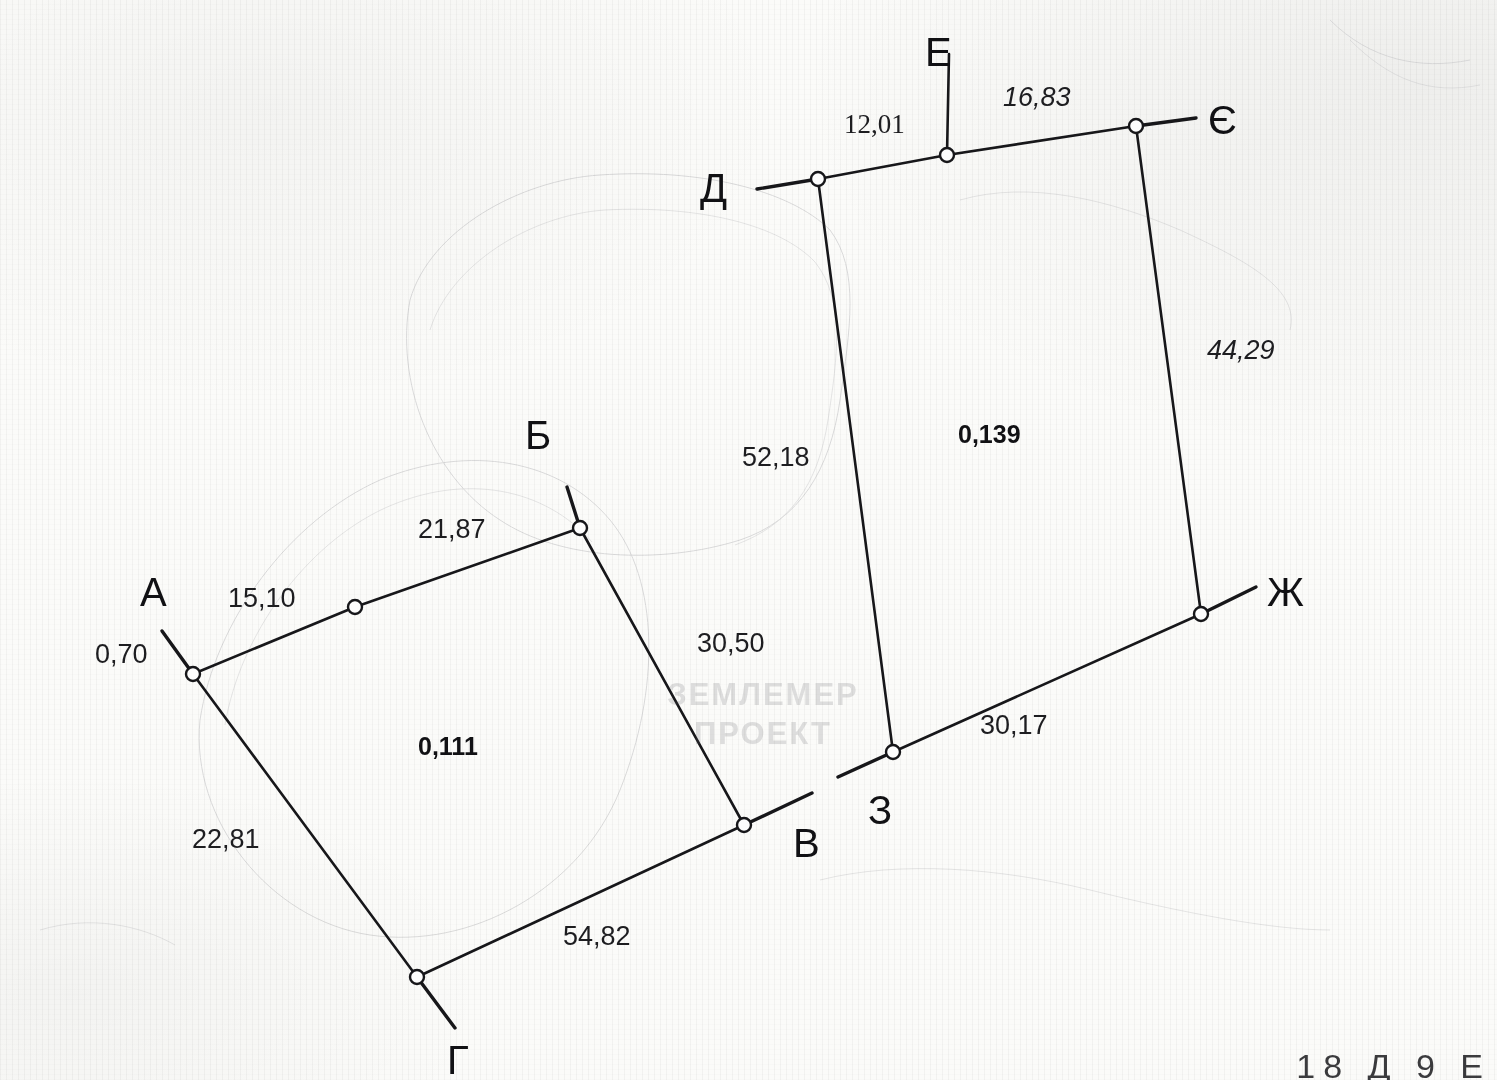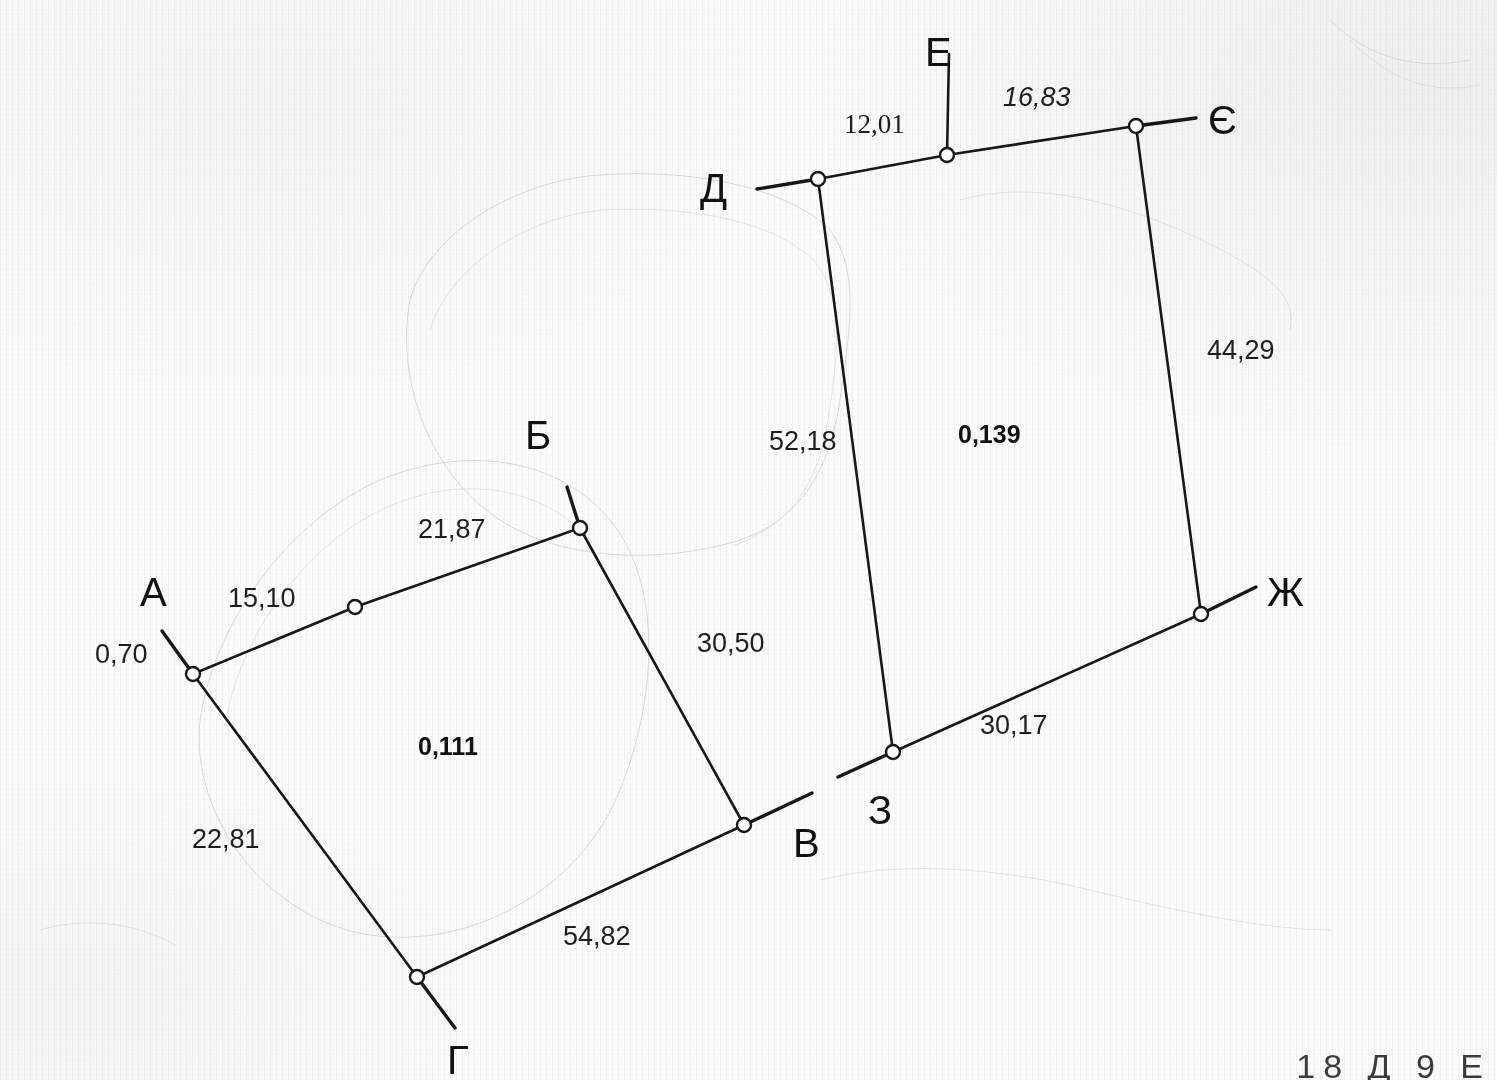--- a/index.html
+++ b/index.html
@@ -174,25 +174,29 @@
   <div class="lbl pt-label" style="left:1208px; top:100px;">Є</div>
   <div class="lbl pt-label" style="left:1267px; top:572px;">Ж</div>
   <div class="lbl pt-label" style="left:868px; top:790px;">З</div>
 
   <div class="lbl dim-label" style="left:95px;  top:641px;">0,70</div>
   <div class="lbl dim-label" style="left:228px;  top:585px;">15,10</div>
   <div class="lbl dim-label" style="left:418px;  top:516px;">21,87</div>
   <div class="lbl dim-label" style="left:697px;  top:630px;">30,50</div>
   <div class="lbl dim-label" style="left:192px;  top:826px;">22,81</div>
   <div class="lbl dim-label" style="left:563px;  top:923px;">54,82</div>
-  <div class="lbl dim-label" style="left:742px;  top:428px;margin-left:27px;">52,18</div>
+  <div class="lbl dim-label" style="left:742px;  top:444px;">52,18</div>
   <div class="lbl dim-label" style="left:844px;  top:111px;font-family:Liberation Serif, serif;">12,01</div>
   <div class="lbl dim-label" style="left:1003px; top:84px;font-style:italic;">16,83</div>
-  <div class="lbl dim-label" style="left:1207px; top:337px;">44,29</div>
+  <div class="lbl dim-label" style="left:1207px; top:337px;font-style:italic;">44,29</div>
   <div class="lbl dim-label" style="left:980px; top:712px;">30,17</div>
 
   <div class="lbl area-label" style="left:418px; top:734px;">0,111</div>
   <div class="lbl area-label" style="left:958px; top:422px;">0,139</div>
 
+  <div class="watermark">
+    <div>ЗЕМЛЕМЕР</div>
+    <div>ПРОЕКТ</div>
+  </div>
 
   <div class="edge-note">18 Д 9 Е</div>
 
 </div>
 
 </body></html>

